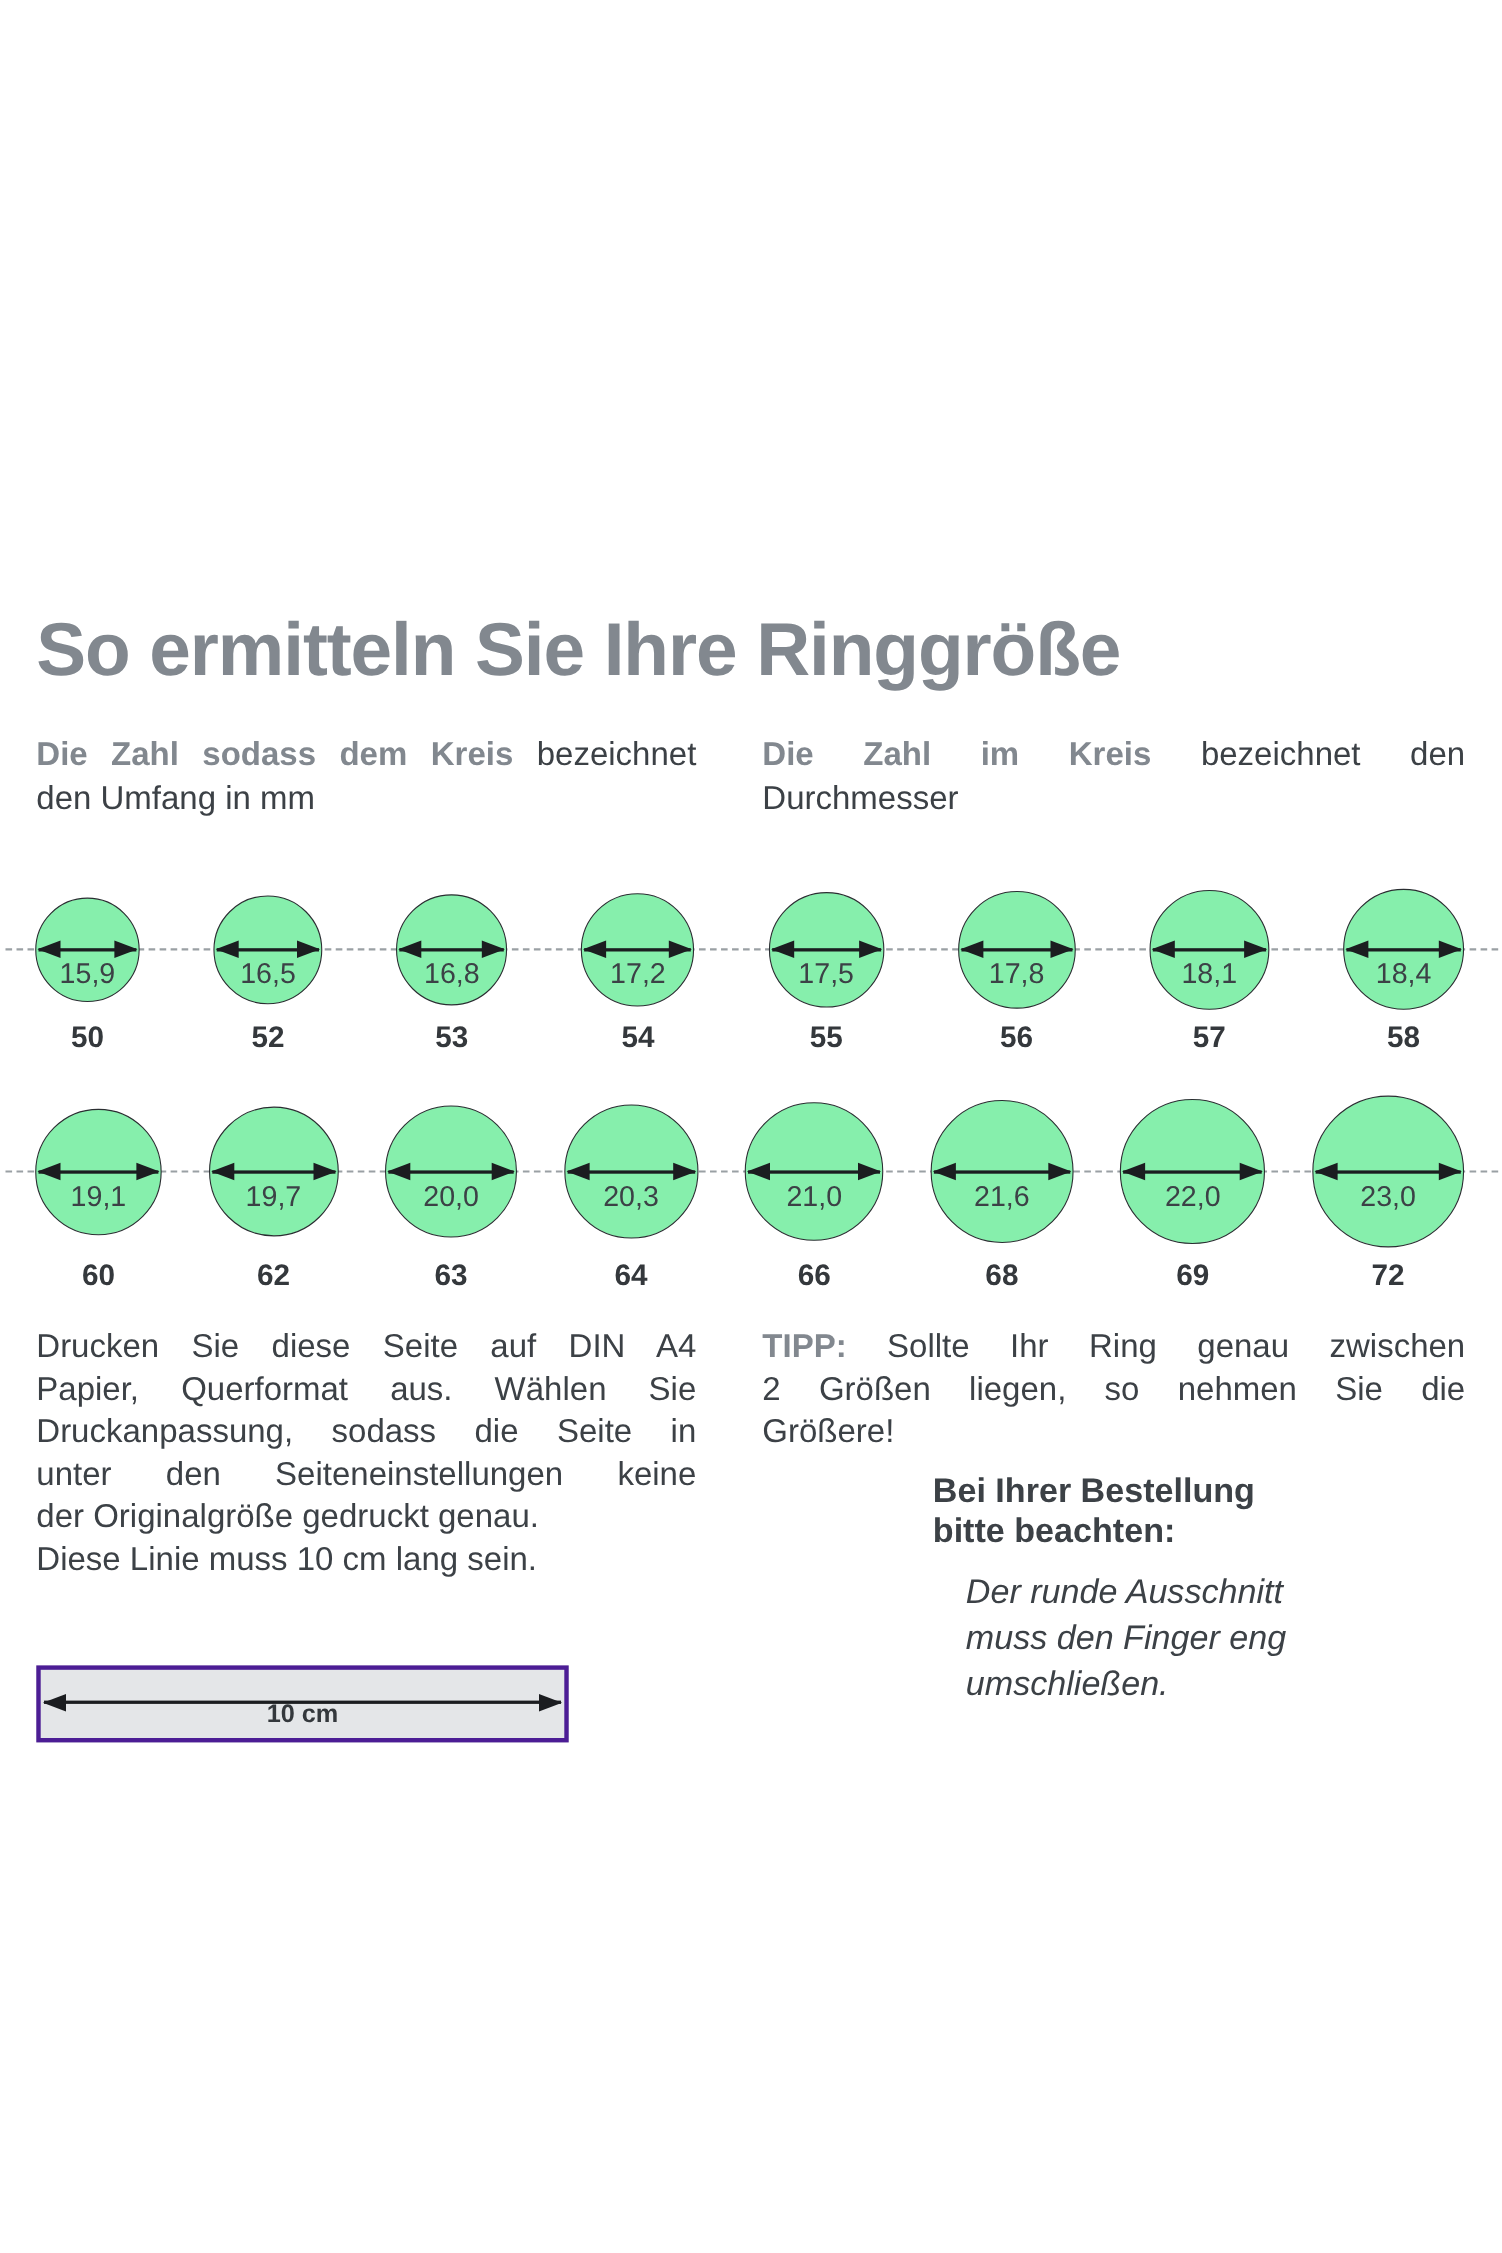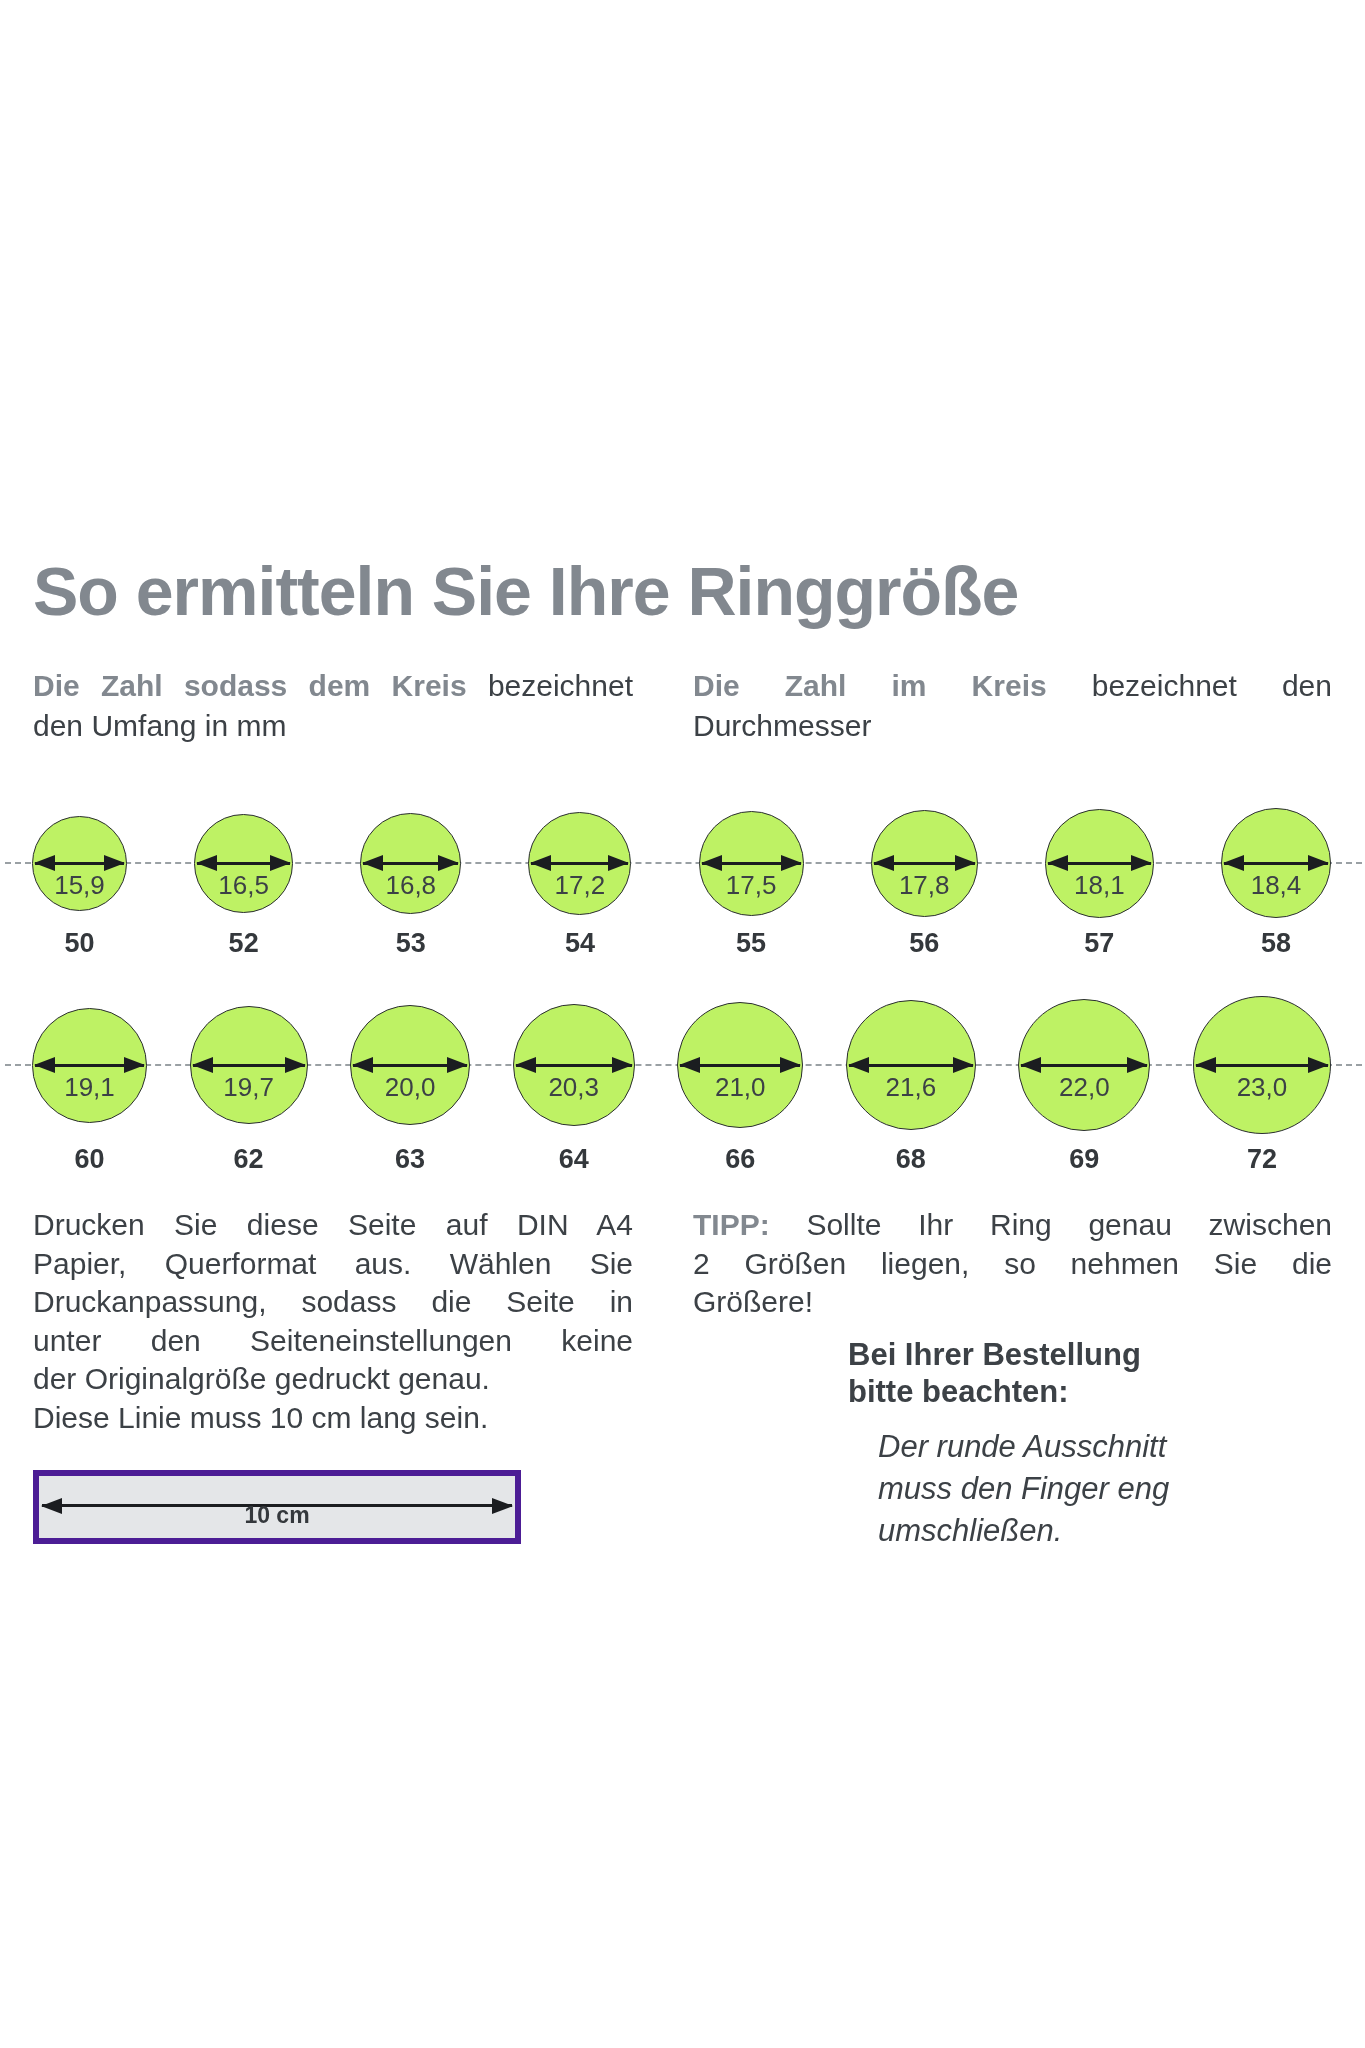--- a/index.html
+++ b/index.html
@@ -39,21 +39,21 @@
   .row1 .dash { top:55px; }
   .row1 .circle-wrap { height:112px; }
   .row2 { top:995px; }
   .row2 .dash { top:69px; }
   .row2 .circle-wrap { height:140px; }
 
   .ring-cell { position:relative; display:flex; flex-direction:column; align-items:center; }
   .circle-wrap { display:flex; align-items:center; justify-content:center; }
   .circle {
     position:relative; border-radius:50%;
-    background:#bef264; border:1.5px solid #2a2d31; box-sizing:border-box;
+    background:#86efac; border:1.5px solid #2a2d31; box-sizing:border-box;
   }
   .h-arrow {
     position:absolute; left:2px; right:2px; top:50%;
     height:3px; margin-top:-1.5px; background:#1b1d20;
   }
   .ah { position:absolute; top:50%; width:0; height:0; border-style:solid; }
   .ah.l { left:-1px; margin-top:-8px; border-width:8px 21px 8px 0;
           border-color:transparent #1b1d20 transparent transparent; }
   .ah.r { right:-1px; margin-top:-8px; border-width:8px 0 8px 21px;
           border-color:transparent transparent transparent #1b1d20; }
@@ -65,23 +65,23 @@
   .size-num { margin-top:9px; font-size:27px; font-weight:bold; color:#34383c; }
 
   
   .bottom {
     position:absolute; left:33px; right:33px; top:1206px;
     display:grid; grid-template-columns:600px 1fr; column-gap:60px;
     font-size:30px; line-height:38.6px;
   }
 
   .ruler {
-    position:relative; margin-top:32px;
+    position:relative; margin-top:76px;
     width:476px; height:62px;
-    background:#e4e6e8; border:6px solid #4c1d95;
+    background:#e4e6e8; border:4px solid #4c1d95;
   }
   .ruler .h-arrow { top:30px; left:3px; right:3px; }
   .ruler-label {
     position:absolute; left:0; right:0; bottom:3px;
     text-align:center; font-size:23px; font-weight:bold; color:#34383c;
   }
 
   .order-heading {
     margin:14px 0 0 155px; width:350px;
     font-size:31px; font-weight:bold; line-height:37px; color:#3c4146;

